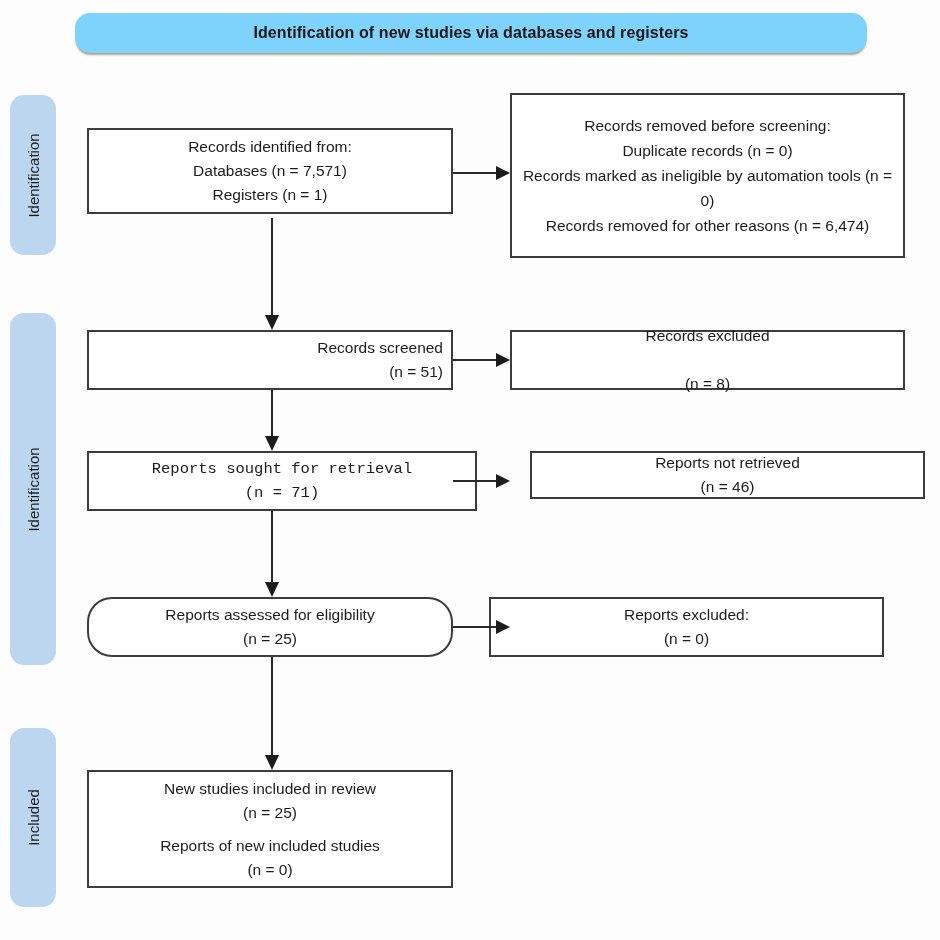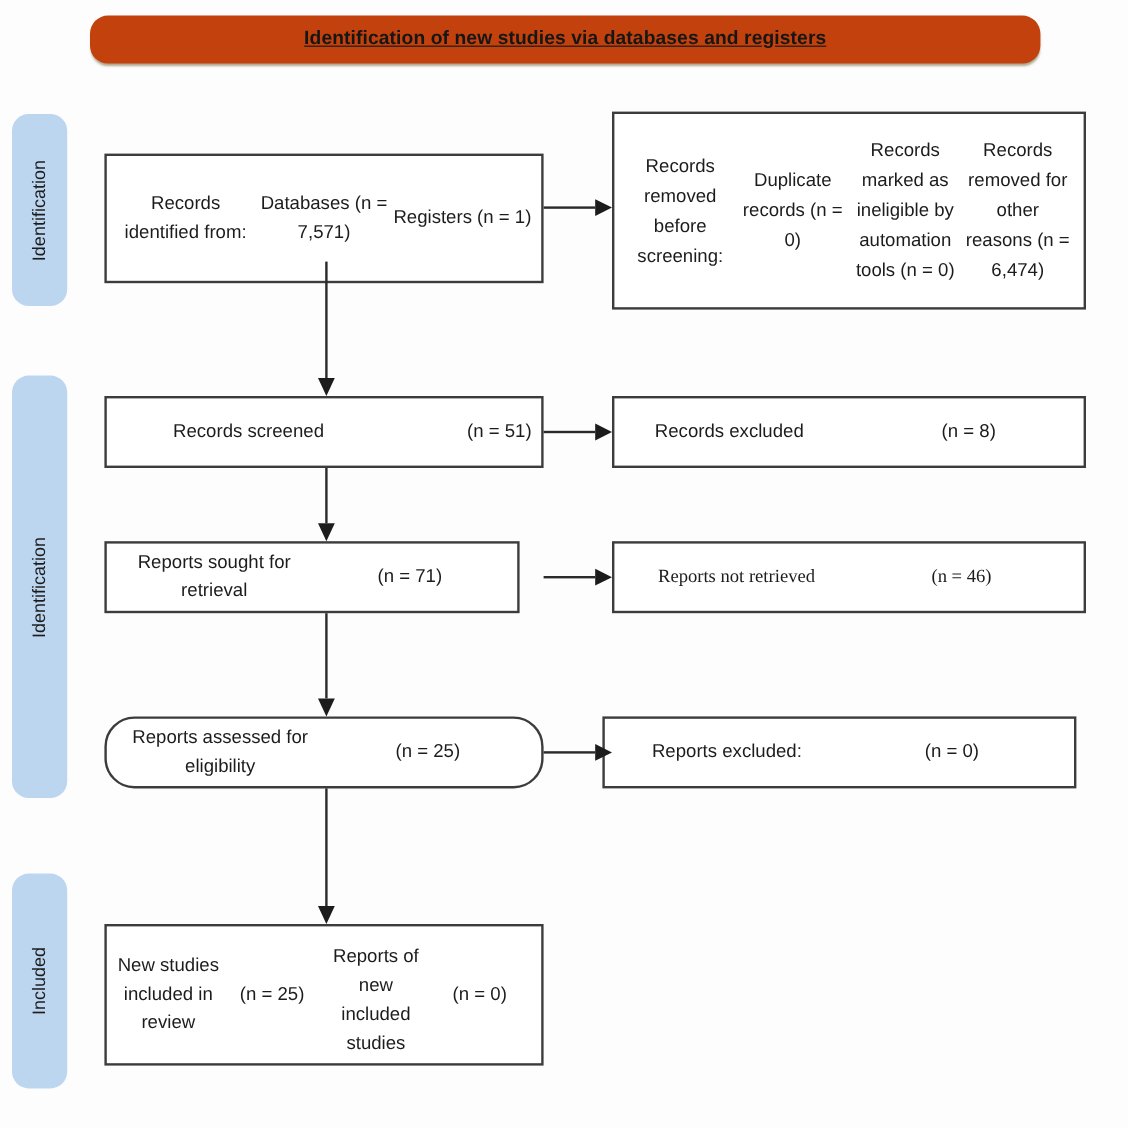--- a/index.html
+++ b/index.html
@@ -15,27 +15,26 @@
     font-family: "Liberation Sans", "DejaVu Sans", sans-serif;
     color: #1c1c1c;
     overflow: hidden;
   }
 
   
   .banner {
     position: absolute;
     left: 75px; top: 13px;
     width: 792px; height: 40px;
-    background: #c2410c;
+    background: #7dd3fc;
     border-radius: 15px;
     display: flex;
     align-items: center;
     justify-content: center;
     box-shadow: 0 3px 2px -1px rgba(80, 60, 0, 0.45);
-    text-decoration: underline;
   }
   .banner-title {
     font-size: 16px;
     font-weight: 700;
     color: #161616;
     letter-spacing: 0.1px;
   }
 
   
   .stage {
@@ -58,39 +57,39 @@
   #stage-2 { top: 313px; height: 352px; }
   #stage-3 { top: 728px; height: 179px; }
 
   
   .box {
     position: absolute;
     background: #ffffff;
     border: 2px solid #3c3c3c;
     box-sizing: border-box;
     display: flex;
-    flex-direction: row;
+    flex-direction: column;
     align-items: center;
     justify-content: center;
     text-align: center;
     font-size: 15.5px;
     line-height: 24px;
     padding: 0 8px;
   }
   .box .line { width: 100%; }
   .box .gap-top { margin-top: 9px; }
 
-  #box-records-identified { left: 87px;  top: 128px; width: 366px; height: 108px;  }
+  #box-records-identified { left: 87px;  top: 128px; width: 366px; height: 86px;  }
   #box-records-removed    { left: 510px; top: 93px;  width: 395px; height: 165px; line-height: 25px; }
   #box-records-screened   { left: 87px;  top: 330px; width: 366px; height: 60px; text-align: right;  }
   #box-records-excluded   { left: 510px; top: 330px; width: 395px; height: 60px; gap: 24px;  }
-  #box-reports-sought     { left: 87px;  top: 451px; width: 346px; height: 60px;  }
-  #box-reports-not-retrieved { left: 510px; top: 451px; width: 395px; height: 60px; font-family: Liberation Serif, serif; }
+  #box-reports-sought     { left: 87px;  top: 451px; width: 390px; height: 60px; font-family: Liberation Mono, monospace;  }
+  #box-reports-not-retrieved { left: 530px; top: 451px; width: 395px; height: 48px; }
   #box-reports-assessed   { left: 87px;  top: 597px; width: 366px; height: 60px; border-radius: 25px;  }
-  #box-reports-excluded   { left: 502px; top: 597px; width: 395px; height: 60px;  }
+  #box-reports-excluded   { left: 489px; top: 597px; width: 395px; height: 60px;  }
   #box-new-studies        { left: 87px;  top: 770px; width: 366px; height: 118px; }
 
   
   .hline {
     position: absolute;
     height: 2px;
     background: #2a2a2a;
   }
   .vline {
     position: absolute;

